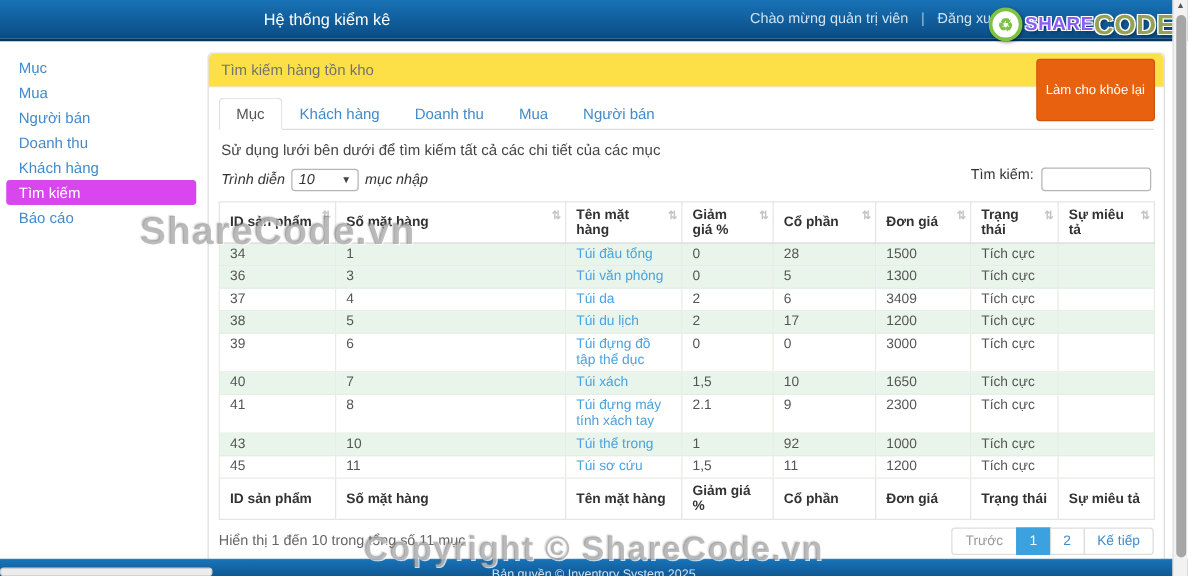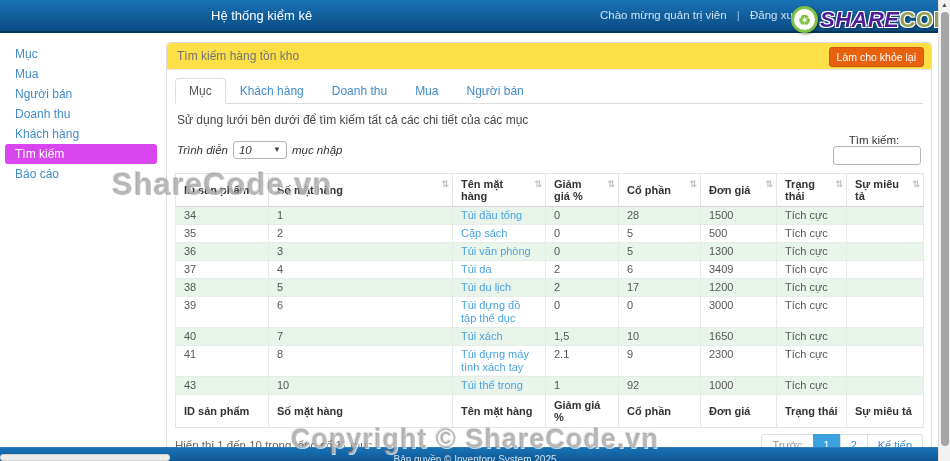--- a/index.html
+++ b/index.html
@@ -15,57 +15,57 @@
   .navbar-right a { color: #cfe2f3; text-decoration: none; cursor: pointer; }
 
   
   .logo { position: absolute; top: 6px; left: 791px; display: flex; align-items: center; z-index: 9; }
   .logo-icon { display: inline-flex; align-items: center; justify-content: center;
                width: 27px; height: 27px; border-radius: 50%; background: #fff;
                border: 3px solid #7dc242; color: #7dc242; font-size: 14px; font-weight: bold;
                box-shadow: 1px 1px 3px rgba(0,0,0,.45); margin-right: 2px; }
   .logo-text { font-weight: bold; letter-spacing: 0.5px;
                text-shadow: -1px -1px 0 #fff, 1px -1px 0 #fff, -1px 1px 0 #fff, 1px 1px 0 #fff, 2px 2px 3px rgba(0,0,0,.4); }
-  .logo-share { font-size: 22px; color: #4c1d95; font-style: italic; }
+  .logo-share { font-size: 15px; color: #8b5cf6; }
   .logo-code  { font-size: 22px; color: #96a155; }
 
   
   .sidebar { position: absolute; top: 44px; left: 0; width: 162px; font-size: 12px; }
   .side-item { margin: 0 5px; padding: 3px 10px; line-height: 14px; color: #428bca;
                border-radius: 3px; cursor: pointer; }
   .side-item.active { background: #d946ef; color: #fff; }
 
   
   .card { position: absolute; left: 166px; top: 42px; width: 766px; background: #fff;
           border: 1px solid #ddd; border-radius: 4px; }
   .card-header { background: #fde047; border-bottom: 1px solid #e6e6e6; height: 27px;
                  padding: 6px 10px; border-radius: 4px 4px 0 0; font-size: 12px; color: #737373;
                  position: relative; }
   .refresh-btn { position: absolute; right: 7px; top: 4px; background: #e8610e;
-                 border: 1px solid #d0560b; color: #fff; font-size: 10.5px; padding: 3px 7px;
+                 border: 1px solid #d0560b; color: #fff; font-size: 10.5px; padding: 18px 7px;
                  border-radius: 3px; cursor: pointer; font-family: inherit; }
   .card-body { padding: 8px 8px 6px; }
 
   
   .tabs { display: flex; border-bottom: 1px solid #ddd; font-size: 12px; }
   .tab { padding: 5px 13px; color: #428bca; cursor: pointer; margin-bottom: -1px;
          border: 1px solid transparent; border-radius: 4px 4px 0 0; }
   .tab.active { background: #fff; border-color: #ddd #ddd #fff #ddd; color: #555; }
 
   .desc { margin: 9px 2px 7px; font-size: 12px; color: #454545; }
 
   
   .controls { display: flex; justify-content: space-between; align-items: center;
               margin: 2px 2px 8px; font-size: 11.5px; color: #333; }
   .length-control { display: flex; align-items: center; font-style: italic; }
   .select { display: inline-flex; align-items: center; justify-content: space-between;
             border: 1px solid #b5b5b5; border-radius: 3px; padding: 2px 5px; width: 54px;
             margin: 0 5px; background: #fff; cursor: pointer; }
   .select .chev { font-size: 8px; color: #444; }
-  .search-control { display: flex; align-items: center; flex-direction: column; }
+  .search-control { display: flex; align-items: flex-start; }
   .search-control label { margin-right: 6px; color: #333; }
   .search-input { width: 88px; height: 19px; border: 1px solid #b5b5b5; border-radius: 3px;
                   font-family: inherit; padding: 0 4px; }
 
   
   table.grid { width: 100%; border-collapse: collapse; font-size: 11px; color: #555;
                table-layout: fixed; }
   thead th { text-align: left; font-weight: bold; color: #333; padding: 4px 18px 4px 8px;
              border: 1px solid #e5e5e5; border-bottom: 1px solid #d5d5d5; position: relative;
              font-size: 11px; cursor: pointer; }
@@ -198,30 +198,20 @@
             <tr class="odd">
               <td>34</td>
               <td>1</td>
               <td class="link">Túi đầu tổng</td>
               <td>0</td>
               <td>28</td>
               <td>1500</td>
               <td>Tích cực</td>
               <td></td>
             </tr>
-            <tr class="even">
-              <td>35</td>
-              <td>2</td>
-              <td class="link">Cặp sách</td>
-              <td>0</td>
-              <td>5</td>
-              <td>500</td>
-              <td>Tích cực</td>
-              <td></td>
-            </tr>
             <tr class="odd">
               <td>36</td>
               <td>3</td>
               <td class="link">Túi văn phòng</td>
               <td>0</td>
               <td>5</td>
               <td>1300</td>
               <td>Tích cực</td>
               <td></td>
             </tr>
@@ -275,20 +265,30 @@
               <td>Tích cực</td>
               <td></td>
             </tr>
             <tr class="odd">
               <td>43</td>
               <td>10</td>
               <td class="link">Túi thể trong</td>
               <td>1</td>
               <td>92</td>
               <td>1000</td>
+              <td>Tích cực</td>
+              <td></td>
+            </tr>
+            <tr class="even">
+              <td>45</td>
+              <td>11</td>
+              <td class="link">Túi sơ cứu</td>
+              <td>1,5</td>
+              <td>11</td>
+              <td>1200</td>
               <td>Tích cực</td>
               <td></td>
             </tr>
           </tbody>
         <tfoot id="tfoot">
             <tr>
               <th>ID sản phẩm</th>
               <th>Số mặt hàng</th>
               <th>Tên mặt hàng</th>
               <th>Giảm giá %</th>

